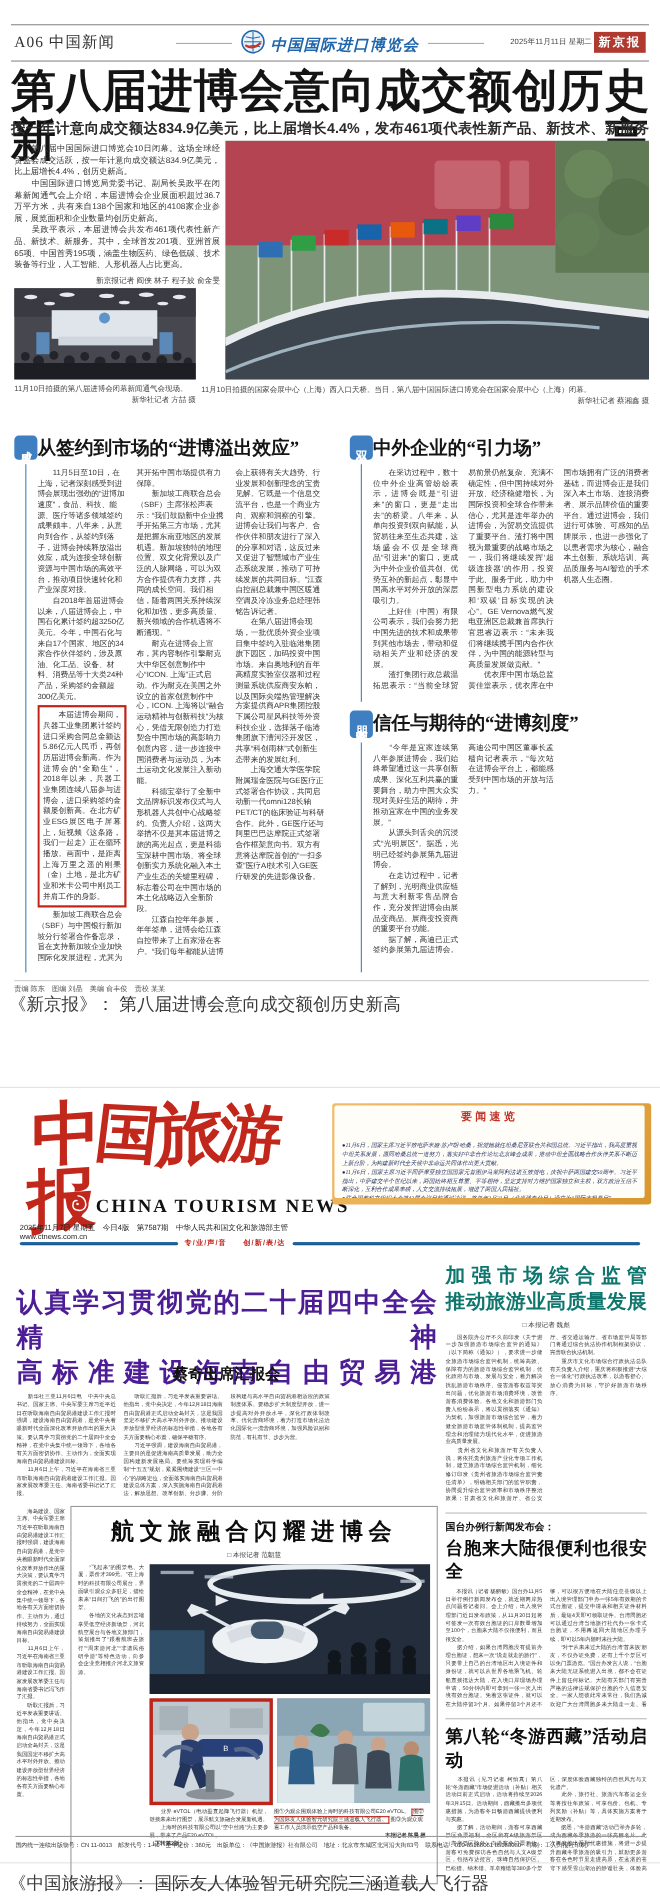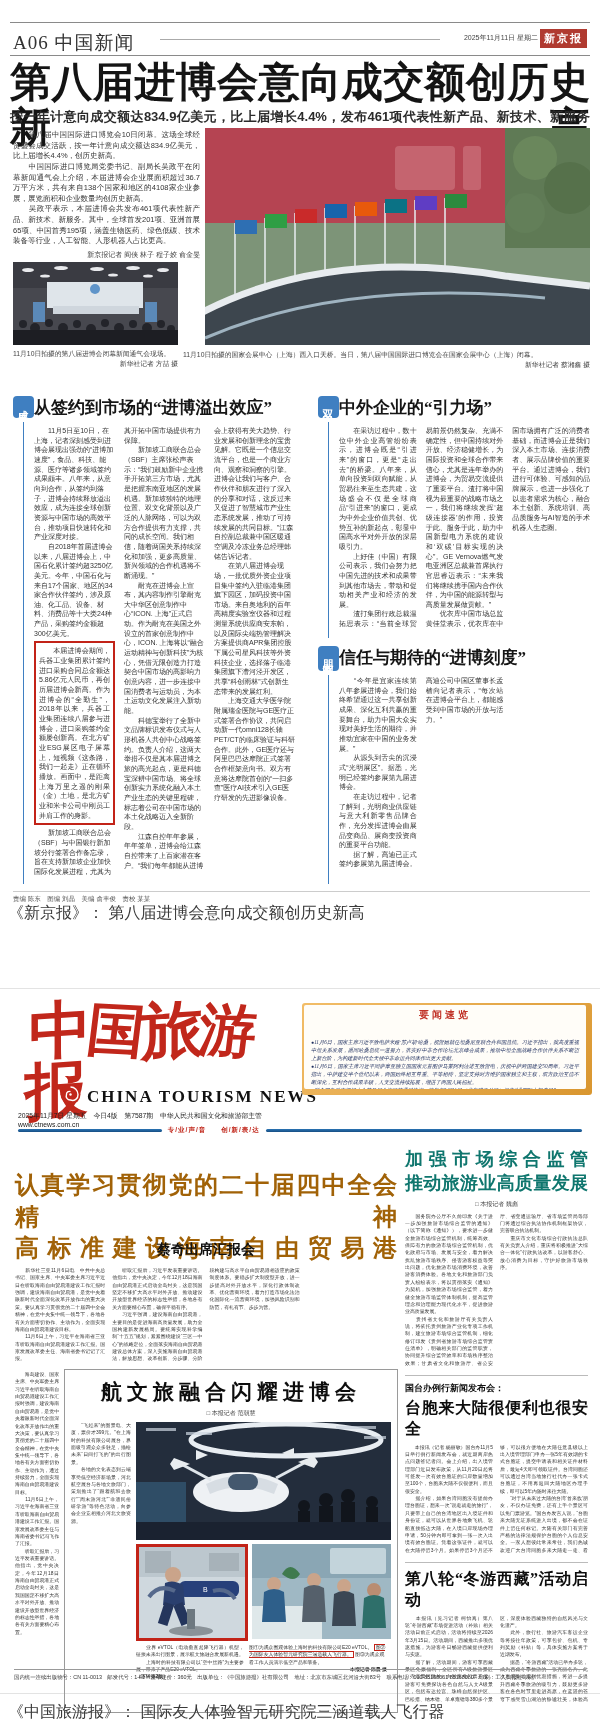--- a/index.html
+++ b/index.html
@@ -5,21 +5,21 @@
   html,body{margin:0;padding:0;background:#fff;}
   #page{position:relative;width:600px;height:1731px;background:#fff;overflow:hidden;
         font-family:"Liberation Sans",sans-serif;color:#222;}
   .abs{position:absolute;}
   .serif{font-family:"Liberation Serif",serif;}
   .jz{text-align:justify;text-align-last:justify;}
   .just{text-align:justify;}
   .pre{white-space:pre-line;}
   .ovh{overflow:hidden;}
   .bn-header{top:22px;left:10px;width:580px;height:32px;border-top:1px solid #8a8a8a;border-bottom:1px solid #8a8a8a;}
-  .bn-page{left:3px;top:7px;font-size:19px;color:#333;letter-spacing:1px;}
+  .bn-page{left:3px;top:7px;font-size:14px;color:#333;letter-spacing:1px;}
   .bn-badge{left:50%;top:4px;transform:translateX(-50%);display:flex;align-items:center;gap:5px;background:#fff;padding:0 8px;}
   .bn-badgeline{left:150px;top:16px;width:280px;border-top:1px solid #aaa;z-index:0;}
   .bn-badge-text{font-size:14px;font-weight:bold;font-style:italic;color:#1f66ad;letter-spacing:1px;}
   .bn-date{right:52px;top:10px;font-size:7px;color:#444;}
   .bn-mast{right:3px;top:6px;background:#b03a30;color:#fff;font-size:11px;font-weight:bold;
            padding:2px 4px;letter-spacing:2px;}
   .bn-headline{top:60px;left:10px;width:580px;font-size:41px;font-weight:bold;color:#141414;line-height:1.1;}
   .bn-sub{top:108px;left:10px;width:580px;font-size:13px;font-weight:bold;color:#2b2b2b;}
   .bn-lead{top:130px;left:13px;width:187px;height:120px;font-size:7.5px;line-height:1.42;color:#333;}
   .bn-lead-byline{top:250px;left:13px;width:187px;font-size:7px;color:#444;text-align:right;}
@@ -51,21 +51,21 @@
           padding:2px;border-radius:3px;}
   .digest-in{background:#fffdf8;width:282px;height:84px;border-radius:2px;padding:3px 7px;box-sizing:border-box;}
   .digest-title{text-align:center;color:#c13227;font-weight:bold;font-size:10px;letter-spacing:3px;
                 font-family:Liberation Sans, sans-serif;margin-bottom:16px;}
   .digest-body{font-size:5.2px;line-height:1.55;color:#1c2d5e;font-style:italic;font-family:"Liberation Serif",serif;}
   .digest-credit{text-align:right;font-style:italic;font-size:5.2px;color:#1c2d5e;}
   .slogan-row{left:18px;top:136px;width:564px;height:10px;display:flex;align-items:center;gap:6px;}
   .blue-bar{flex:1;height:3px;background:linear-gradient(#2a74b5,#174e82);border-radius:2px;}
   .slogan{font-size:6.5px;color:#c1271b;font-weight:bold;letter-spacing:1px;white-space:nowrap;}
   .ct-kicker{top:158px;left:15px;width:382px;font-size:16px;font-weight:bold;color:#111;}
-  .ct-h1{top:180px;left:15px;width:382px;font-size:24px;font-weight:bold;color:#a16207;line-height:1.32;}
+  .ct-h1{top:180px;left:15px;width:382px;font-size:24px;font-weight:bold;color:#4c1d95;line-height:1.32;}
   .ct-sub{top:252px;left:15px;width:382px;text-align:center;font-size:14px;font-weight:bold;color:#111;}
   .tiny{font-size:4.9px;line-height:1.5;color:#333;}
   .ct-leadbody{top:278px;left:15px;width:382px;height:96px;column-count:4;column-gap:7px;column-fill:auto;}
   .ct-farleft{top:382px;left:15px;width:44px;height:340px;}
   .featbox{top:380px;left:64px;width:334px;height:344px;border:1px solid #9a9a9a;box-sizing:border-box;padding:4px 6px;}
   .feat-head{text-align:center;font-size:21px;font-weight:bold;letter-spacing:5px;color:#0d0d0d;
              font-family:"Liberation Serif",serif;margin-top:4px;}
   .feat-by{text-align:center;font-size:6px;color:#444;margin:3px 0 4px 0;}
   .feat-row{display:flex;gap:5px;}
   .redbox-photo{border:3px solid #c22318;box-sizing:border-box;}
@@ -80,20 +80,30 @@
   .ct-footer{top:680px;left:14px;width:572px;font-size:5.4px;color:#333;border-top:1px solid #999;padding-top:4px;}
 </style>
 </head>
 <body>
 
 <div id="page">
 
   <div class="abs bn-header">
     <div class="abs bn-page serif">A06 中国新闻</div>
     <div class="abs bn-badgeline"></div>
+    <div class="abs bn-badge">
+      <span>
+        <svg width="22" height="22" viewBox="0 0 22 22">
+          <circle cx="11" cy="11" r="10" fill="#eaf2fa" stroke="#1f66ad" stroke-width="1.4"></circle>
+          <path d="M3 11 H19 M11 2 V20 M4.5 6.5 Q11 9 17.5 6.5 M4.5 15.5 Q11 13 17.5 15.5" stroke="#1f66ad" stroke-width="0.9" fill="none"></path>
+          <path d="M4 14 Q11 19 18 12" stroke="#c0392b" stroke-width="2" fill="none"></path>
+        </svg>
+      </span>
+      <span class="bn-badge-text">中国国际进口博览会</span>
+    </div>
     <div class="abs bn-date">2025年11月11日 星期二</div>
     <div class="abs bn-mast serif">新京报</div>
   </div>
 
   <div class="abs bn-headline serif jz">第八届进博会意向成交额创历史新高</div>
   <div class="abs bn-sub jz">按一年计意向成交额达834.9亿美元，比上届增长4.4%，发布461项代表性新产品、新技术、新服务</div>
 
   <div class="abs bn-lead just pre ovh">　　第八届中国国际进口博览会10日闭幕。这场全球经贸盛会成交活跃，按一年计意向成交额达834.9亿美元，比上届增长4.4%，创历史新高。
 　　中国国际进口博览局党委书记、副局长吴政平在闭幕新闻通气会上介绍，本届进博会企业展面积超过36.7万平方米，共有来自138个国家和地区的4108家企业参展，展览面积和企业数量均创历史新高。
 　　吴政平表示，本届进博会共发布461项代表性新产品、新技术、新服务。其中，全球首发201项、亚洲首展65项、中国首秀195项，涵盖生物医药、绿色低碳、技术装备等行业，人工智能、人形机器人占比更高。</div>

